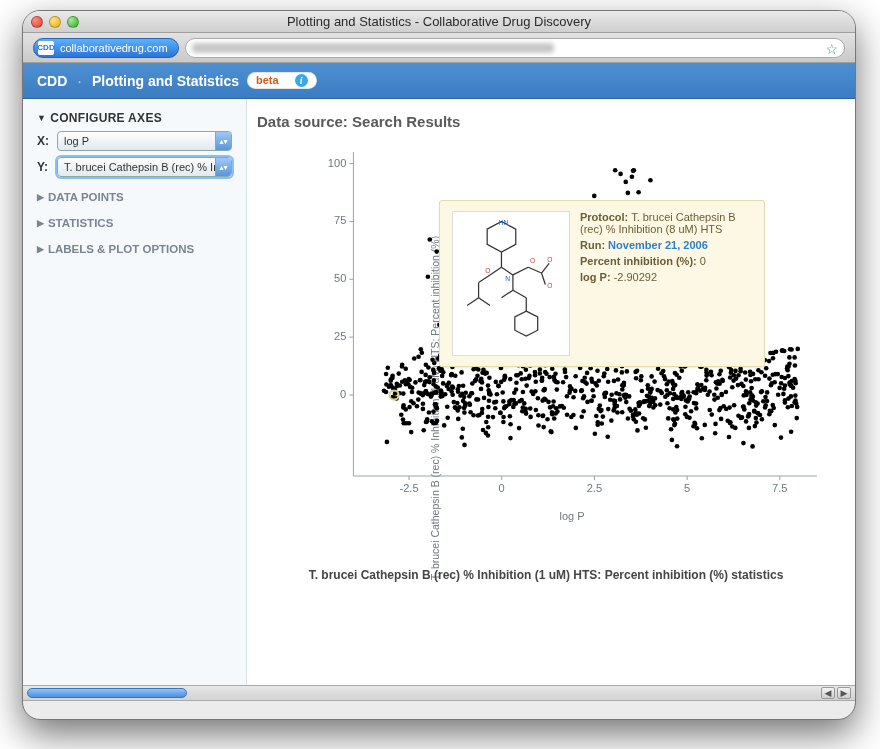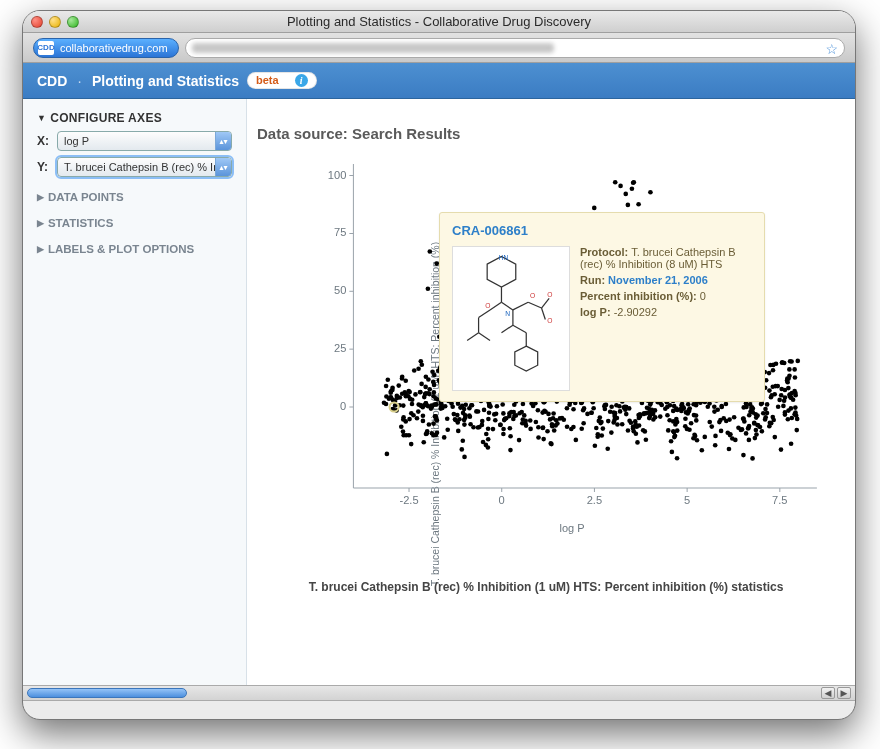--- a/index.html
+++ b/index.html
@@ -155,21 +155,21 @@
   }
   .aqua-select.focused { outline: 2px solid #8bbef6; outline-offset: 0; }
   .section {
     margin-top: 14px; color:#7a8590;
     font-size: 11.5px; font-weight: bold;
     display:flex; align-items:center; gap:4px;
   }
   .tri { font-size: 9px; }
 
   .main {
-    flex: 1; padding: 26px 20px 10px 10px; position: relative;
+    flex: 1; padding: 14px 20px 10px 10px; position: relative;
     display: flex; flex-direction: column;
   }
   .main .top {
     display: flex; align-items: center; justify-content: space-between;
     margin-bottom: 4px;
   }
   .main h2 { margin: 0; font-size: 15px; color:#5a5a5a; font-weight: bold;}
   .actions { display:flex; gap:18px; }
   .linkbtn {
     color: #2d7fc9; font-size: 12px; display:flex; align-items:center; gap:4px;
@@ -1256,23 +1256,20 @@
               <circle cx="335.7" cy="120.0" r="2.3" fill="#000"></circle>
               <circle cx="272.5" cy="127.7" r="2.3" fill="#000"></circle>
               <circle cx="388.5" cy="178.1" r="2.3" fill="#000"></circle>
               <circle cx="116.3" cy="107.6" r="2.3" fill="#000"></circle>
               <circle cx="74.1970112" cy="251" r="4.5" fill="none" stroke="#d8cf8a" stroke-width="2"></circle>
             </svg>
 
           
           <div class="tooltip">
             <div style="flex:1;">
-              <div class="name" style="color:#2d7fc9; font-size:13px; font-weight:bold; margin-bottom:8px;">
-                <span>CRA-006861</span>
-              </div>
               <div style="display:flex; gap:10px;">
                 <div class="mol">
                   <svg viewBox="0 0 120 150" width="110" height="140">
                     <g stroke="#333" stroke-width="1.3" fill="none">
                       <polygon points="35,18 50,10 65,18 65,34 50,42 35,34"></polygon>
                       <line x1="50" y1="42" x2="50" y2="58"></line>
                       <line x1="50" y1="58" x2="38" y2="66"></line>
                       <line x1="50" y1="58" x2="62" y2="66"></line>
                       <line x1="62" y1="66" x2="62" y2="82"></line>
                       <line x1="62" y1="82" x2="50" y2="90"></line>

